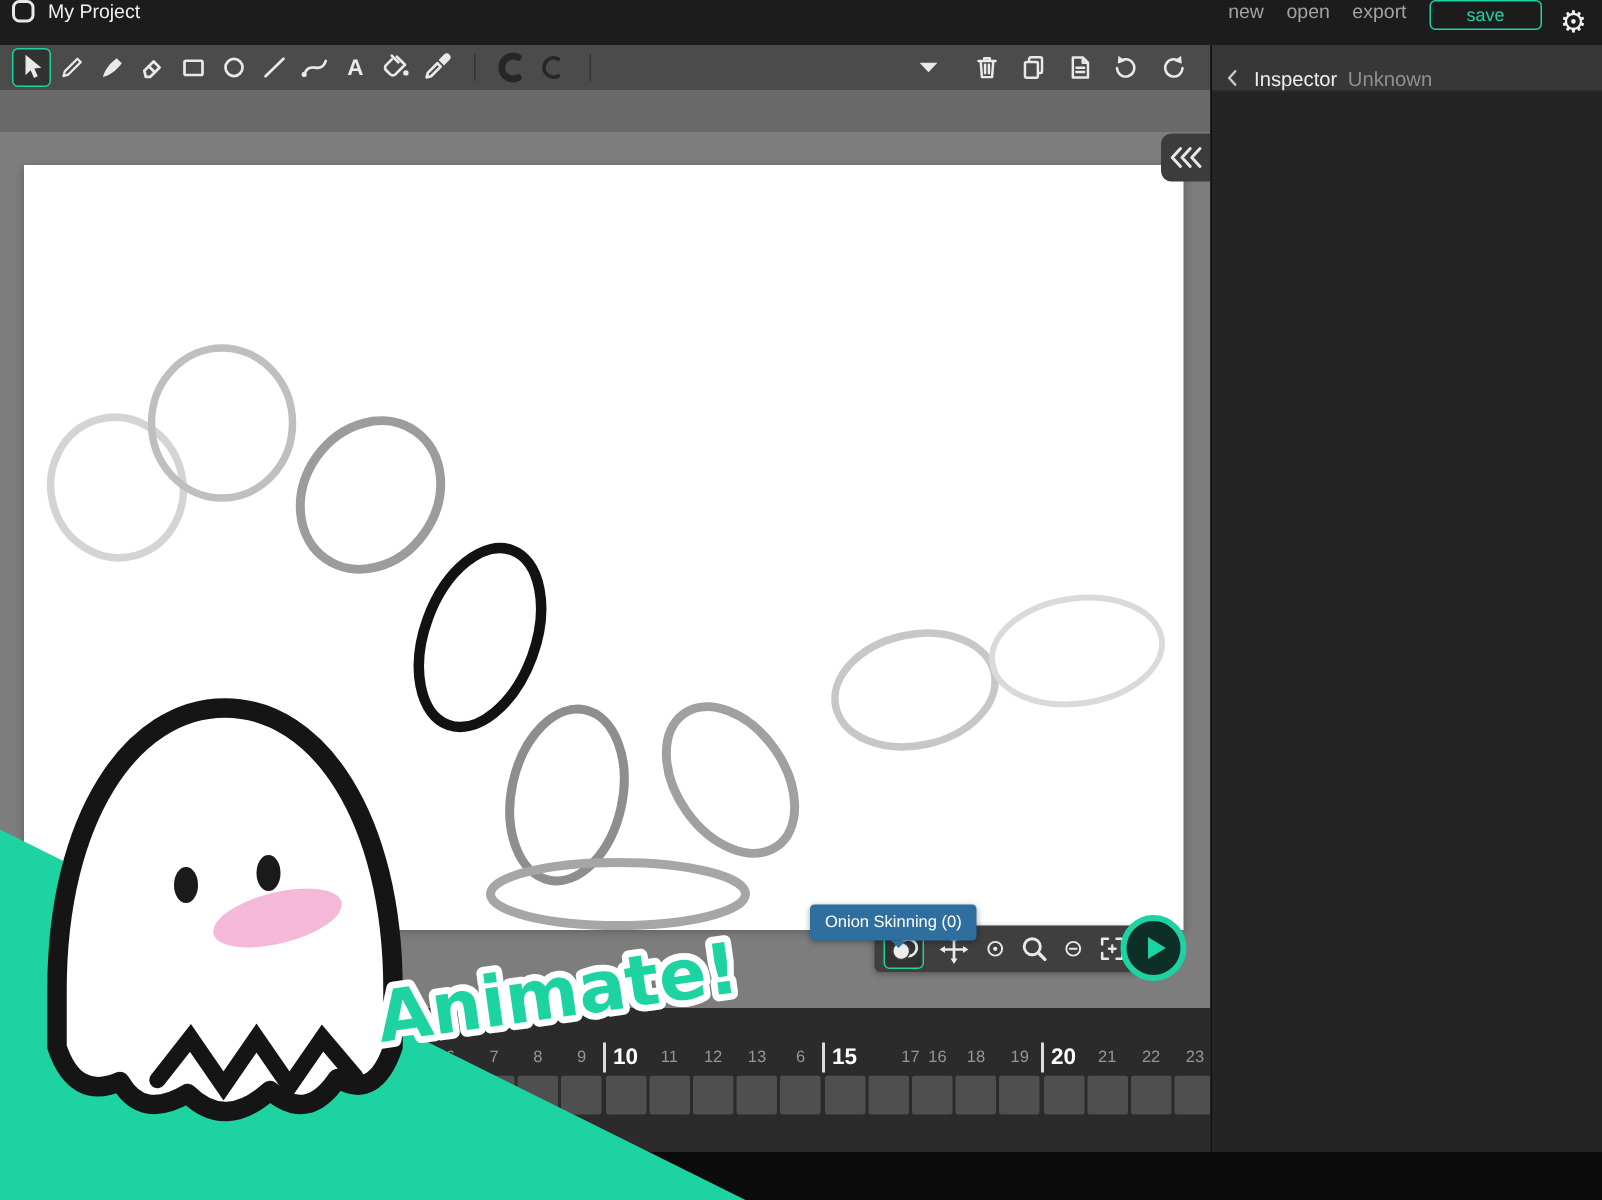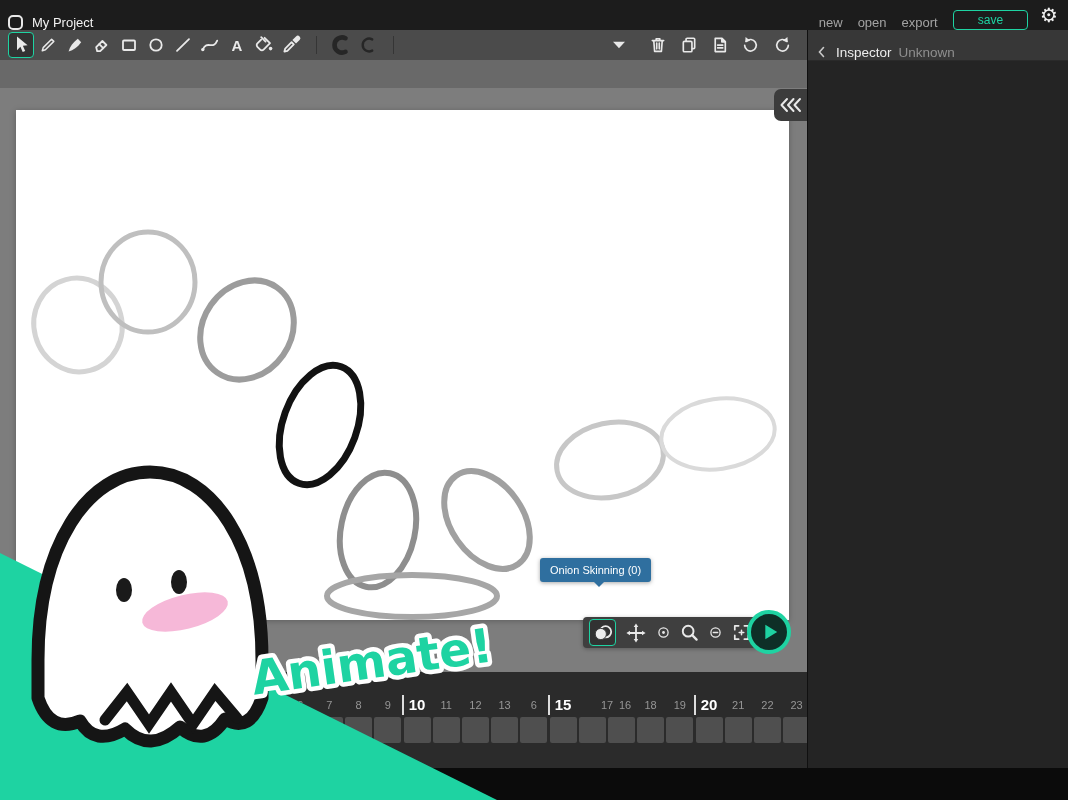--- a/index.html
+++ b/index.html
@@ -4,21 +4,21 @@
 <style>
   html,body{margin:0;padding:0;}
   body{
     width:1068px;height:800px;position:relative;overflow:hidden;
     background:#111;font-family:"Liberation Sans","DejaVu Sans",sans-serif;
     -webkit-font-smoothing:antialiased;
   }
   
   .titlebar{
     position:absolute;left:0;top:0;width:1068px;height:30px;background:#1c1c1c;
-    display:flex;align-items:flex-end;color:#e8e8e8;
+    display:flex;align-items:flex-start;color:#e8e8e8;
   }
   .app-logo{width:15px;height:15px;border:2px solid #e8e8e8;border-radius:5px;margin:0 9px 0 8px;box-sizing:border-box;}
   .app-title{font-size:13px;color:#f1f1f1;}
   .titlebar-spacer{flex:1;}
   .menu-item{font-size:13px;color:#a3a3a3;margin-right:15px;cursor:pointer;}
   .save-btn{
     font-size:12px;color:var(--accent);border:1px solid var(--accent);
     border-radius:4px;padding:2px 24px;margin-right:12px;cursor:pointer;
   }
   .gear{font-size:20px;color:#f0f0f0;margin-right:10px;line-height:30px;cursor:pointer;}
@@ -53,21 +53,21 @@
   }
   .cbtn{display:flex;align-items:center;justify-content:center;cursor:pointer;}
   .cbtn.square{width:27px;height:27px;border-radius:4px;box-sizing:border-box;}
   .cbtn.active{background:#323232;border:1.5px solid var(--accent);}
   .play-btn{
     position:absolute;left:747px;top:550px;width:44px;height:44px;border-radius:50%;
     background:#0e2f27;border:4px solid var(--accent);box-sizing:border-box;z-index:6;
     display:flex;align-items:center;justify-content:center;cursor:pointer;
   }
   .tooltip{
-    position:absolute;left:540px;top:498px;background:#2f6f9f;color:#ffffff;font-size:11px;
+    position:absolute;left:540px;top:543px;background:#2f6f9f;color:#ffffff;font-size:11px;
     padding:6px 10px;border-radius:3px;z-index:7;box-shadow:0 1px 4px rgba(0,0,0,.35);white-space:nowrap;
   }
   .tooltip:after{
     content:"";position:absolute;left:54px;bottom:-5px;border-left:5px solid transparent;
     border-right:5px solid transparent;border-top:5px solid #2f6f9f;
   }
   
   .timeline{position:absolute;left:0;top:612px;width:807px;height:128px;background:#2b2b2b;}
   .tl-ruler{position:absolute;left:0;top:22px;width:807px;height:22px;overflow:hidden;}
   .tl-num{position:absolute;top:0;width:30px;line-height:22px;text-align:center;font-size:11px;color:#969696;}

